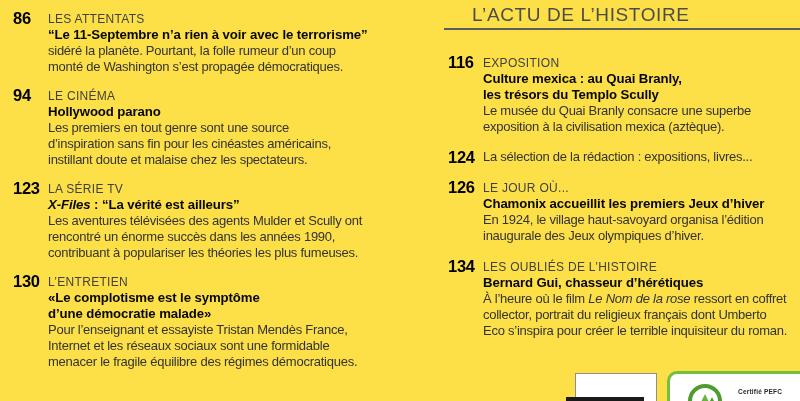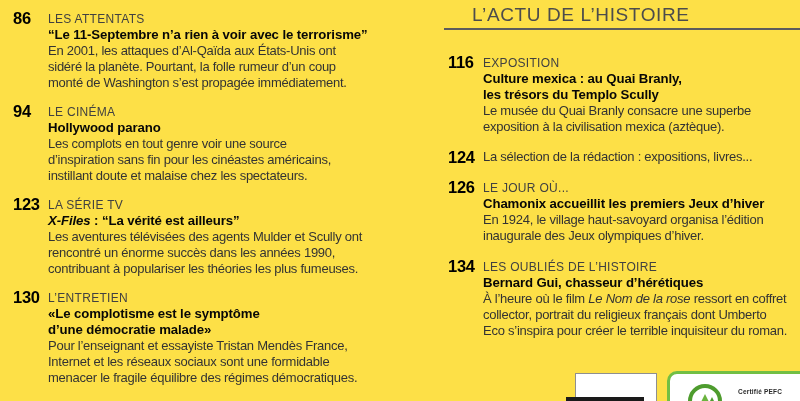--- a/index.html
+++ b/index.html
@@ -71,30 +71,29 @@
 <body>
 
 <div class="page">
 
   <div class="col-left">
 
     <section class="entry">
       <span class="num">86</span>
       <div class="entry-head"><span class="cat">LES ATTENTATS</span></div>
       <div class="title-line">“Le 11-Septembre n’a rien à voir avec le terrorisme”</div>
-      <div class="body-line">En 2001, les attaques d’Al-Qaïda aux États-Unis ont</div>
       <div class="body-line">sidéré la planète. Pourtant, la folle rumeur d’un coup</div>
-      <div class="body-line">monté de Washington s’est propagée immédiatement.</div>
+      <div class="body-line">monté de Washington s’est propagée démocratiques.</div>
     </section>
 
     <section class="entry">
       <span class="num">94</span>
       <div class="entry-head"><span class="cat">LE CINÉMA</span></div>
       <div class="title-line">Hollywood parano</div>
-      <div class="body-line">Les complots en tout genre voir une source</div>
+      <div class="body-line">Les premiers en tout genre sont une source</div>
       <div class="body-line">d’inspiration sans fin pour les cinéastes américains,</div>
       <div class="body-line">instillant doute et malaise chez les spectateurs.</div>
     </section>
 
     <section class="entry">
       <span class="num">123</span>
       <div class="entry-head"><span class="cat">LA SÉRIE TV</span></div>
       <div class="title-line"><i>X-Files</i><span> : “La vérité est ailleurs”</span></div>
       <div class="body-line">Les aventures télévisées des agents Mulder et Scully ont</div>
       <div class="body-line">rencontré un énorme succès dans les années 1990,</div>

